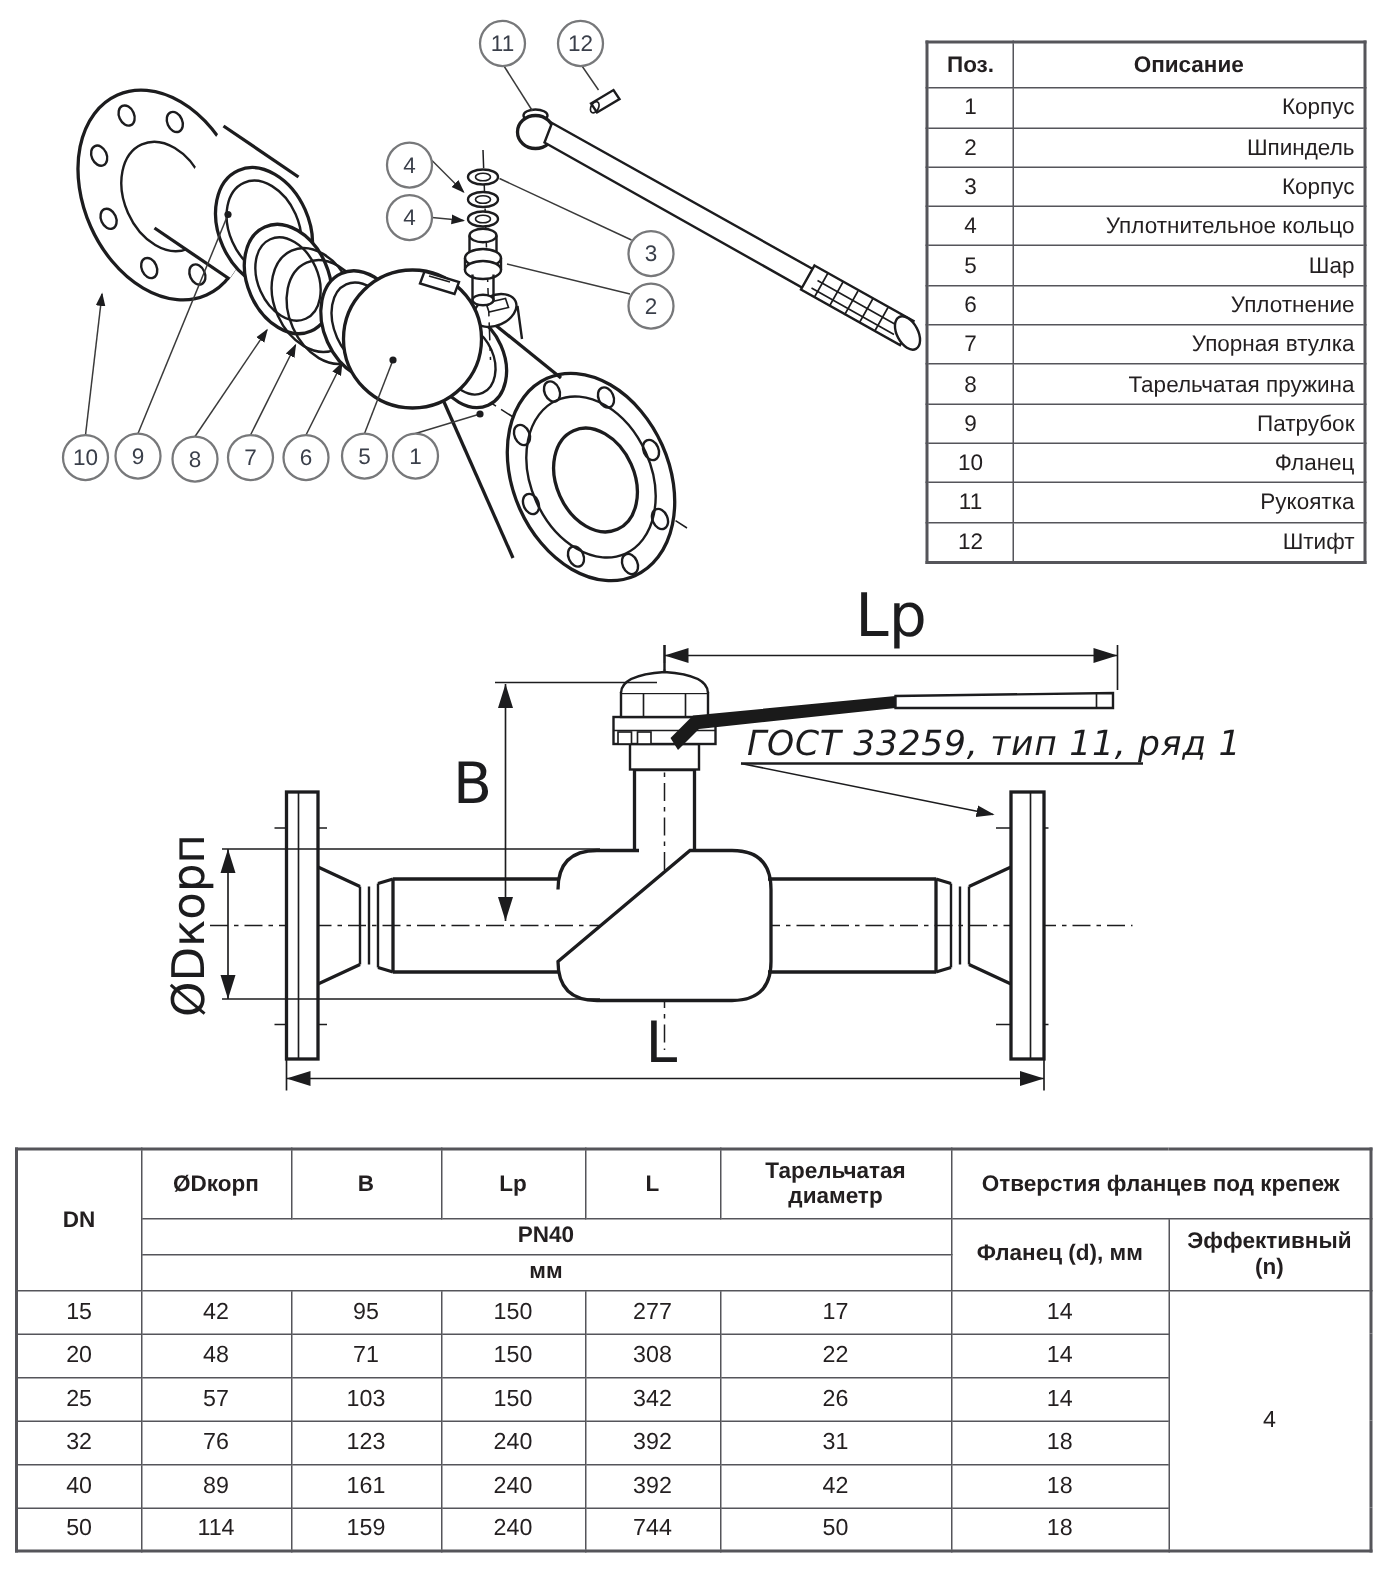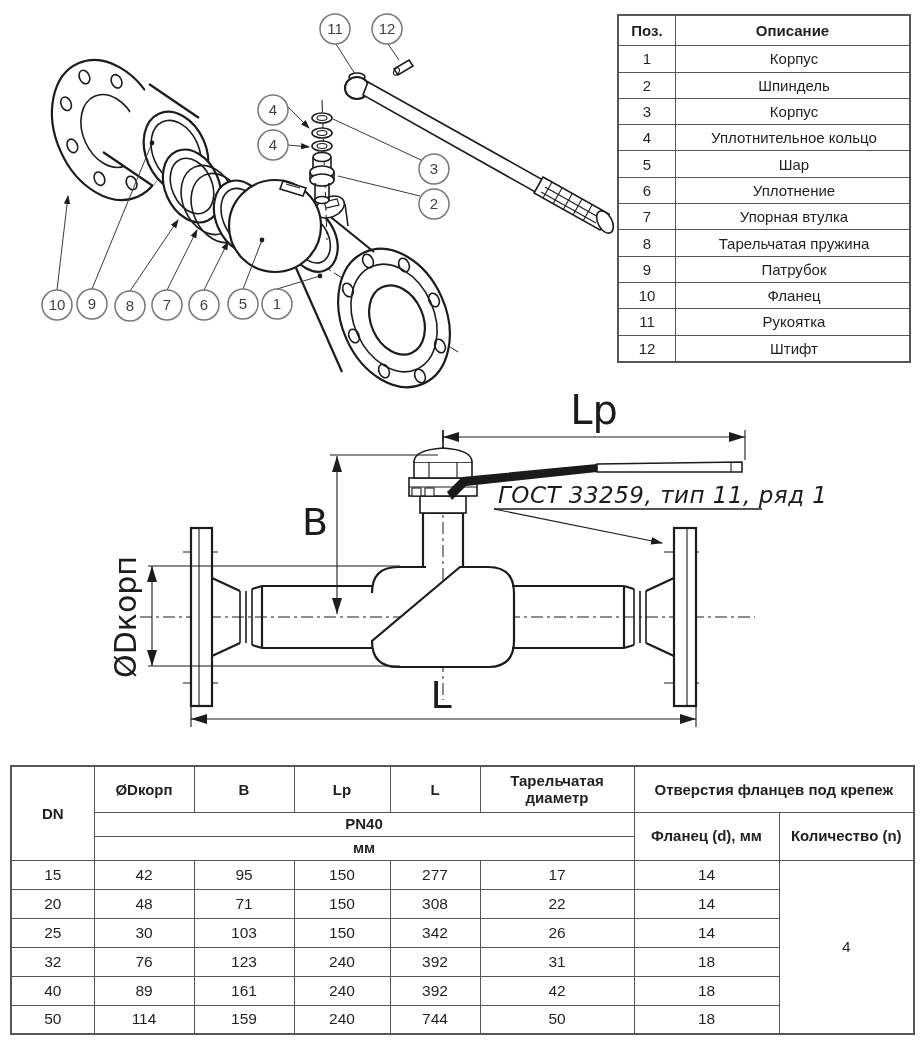--- a/index.html
+++ b/index.html
@@ -1,25 +1,25 @@
 <!DOCTYPE html>
 <html><head>
 <meta charset="utf-8">
 <style>
   html,body{margin:0;padding:0;background:#fff;}
   body{width:923px;height:1060px;position:relative;font-family:"Liberation Sans",sans-serif;color:#231f20;}
   .abs{position:absolute;}
   table{border-collapse:collapse;background:#fff;}
   
   .parts{left:617px;top:14px;width:294px;}
-  .parts table{width:294px;border:2px solid #55555a;}
+  .parts table{width:294px;border:2px solid #55555a;margin-top:13px;}
   .parts td,.parts th{border:1.5px solid #55555a;font-size:15px;height:25.3px;padding:0 6px;vertical-align:middle;}
   .parts th{font-weight:bold;text-align:center;padding:2px 4px;}
   .parts td.pos{width:44px;text-align:center;}
-  .parts td.desc{text-align:center;padding-left:9px;}
+  .parts td.desc{text-align:right;padding-left:9px;}
   
   .dims{left:10px;top:765px;width:903px;}
   .dims table{width:903px;table-layout:fixed;border:2px solid #55555a;}
   .dims td,.dims th{border:1.5px solid #55555a;text-align:center;vertical-align:middle;padding:1px 2px;line-height:1.15;}
   .dims th{font-size:15px;font-weight:bold;}
   .dims td{font-size:15.5px;}
   .h1{height:46px;} .h2{height:24px;margin-top:38px;} .h3{height:24px;} .dr{height:29px;}
   svg text{font-family:"DejaVu Sans",sans-serif;fill:#1c1c1e;}
   svg .callout-num{font-family:"Liberation Sans",sans-serif;font-size:15px;fill:#3a3f4a;}
   .ln{stroke:#1c1c1e;fill:none;}
@@ -356,21 +356,21 @@
       <th>ØDкорп</th>
       <th>B</th>
       <th>Lp</th>
       <th>L</th>
       <th>Тарельчатая диаметр</th>
       <th colspan="2">Отверстия фланцев под крепеж</th>
     </tr>
     <tr class="h2">
       <th colspan="5">PN40</th>
       <th rowspan="2">Фланец (d), мм</th>
-      <th rowspan="2">Количество (n)</th>
+      <th rowspan="2">Эффективный (n)</th>
     </tr>
     <tr class="h3">
       <th colspan="5">мм</th>
     </tr>
     <tr class="dr">
       <td>15</td>
       <td>42</td>
       <td>95</td>
       <td>150</td>
       <td>277</td>
@@ -382,21 +382,21 @@
       <td>20</td>
       <td>48</td>
       <td>71</td>
       <td>150</td>
       <td>308</td>
       <td>22</td>
       <td>14</td>
     </tr>
     <tr class="dr">
       <td>25</td>
-      <td>30</td>
+      <td>57</td>
       <td>103</td>
       <td>150</td>
       <td>342</td>
       <td>26</td>
       <td>14</td>
     </tr>
     <tr class="dr">
       <td>32</td>
       <td>76</td>
       <td>123</td>

